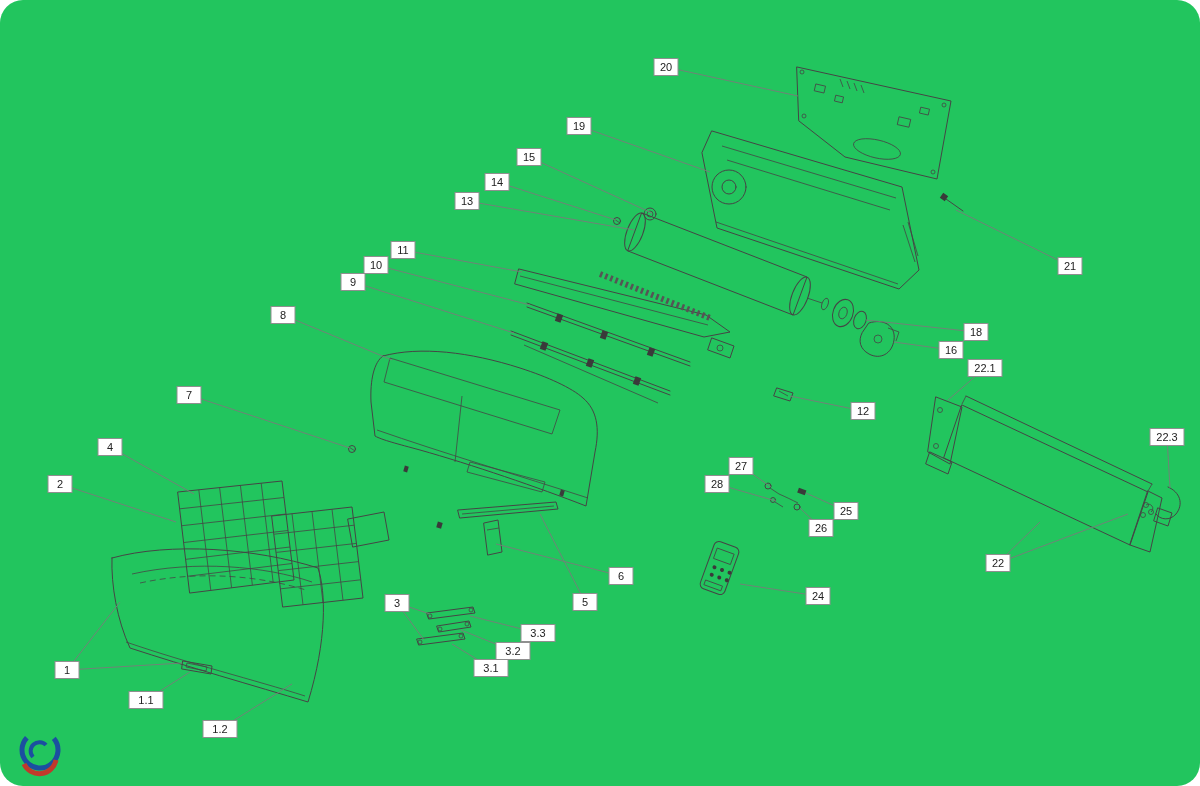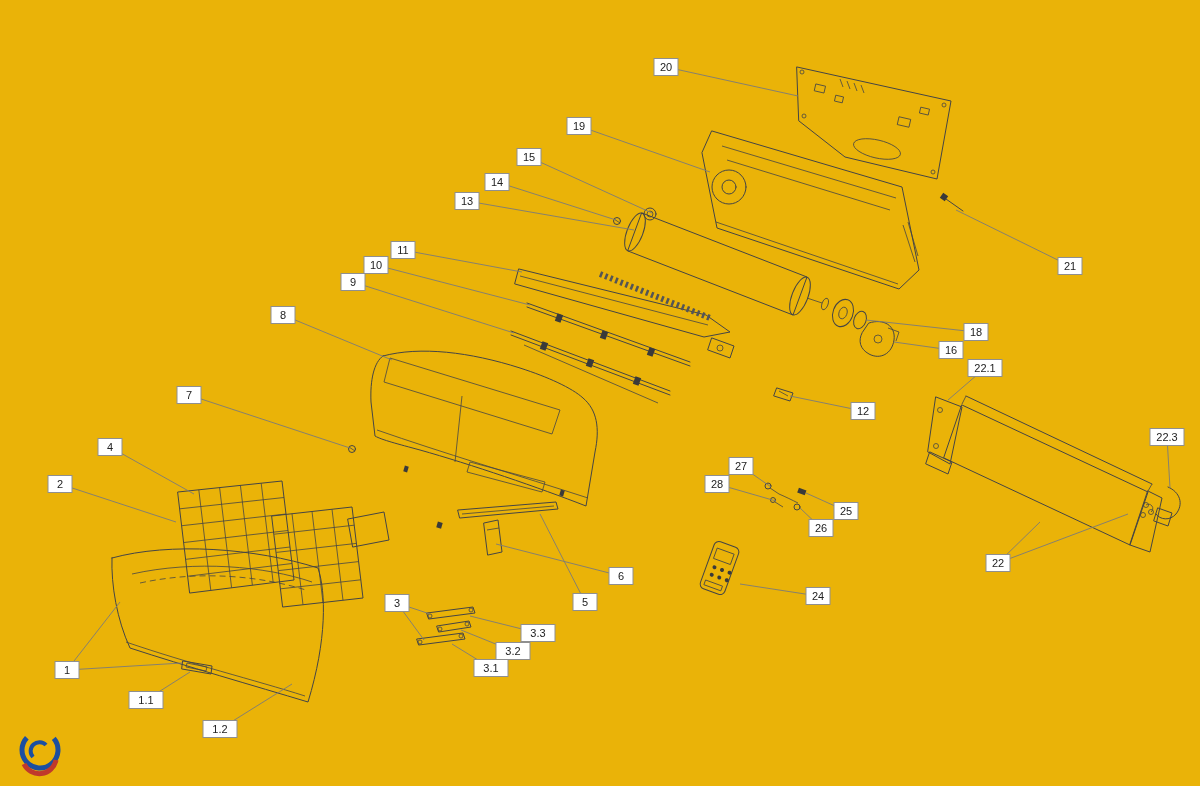--- a/index.html
+++ b/index.html
@@ -1,18 +1,18 @@
 <!DOCTYPE html>
 <html style="--line: #454545; --labelBorder: #8f8f8f; --labelText: #222222; --logoBlue: #1b4fa0; --logoRed: #c0392b;"><head>
 <meta charset="utf-8">
 <title>Exploded Parts Diagram</title>
 <style>
   html,body{margin:0;padding:0;background:#ffffff;}
-  .stage{width:1200px;height:786px;position:relative;background:#eab308;
-         font-family:"Liberation Sans", sans-serif;}
+  .stage{width:1200px;height:786px;position:relative;background:#22c55e;
+         font-family:"Liberation Sans", sans-serif;border-radius:23px;}
   svg{display:block;}
   .part{stroke:var(--line,#454545);fill:none;stroke-width:1;stroke-linejoin:round;stroke-linecap:round;}
   .thin{stroke:var(--line,#454545);fill:none;stroke-width:0.8;}
   .fillDark{fill:#3a3a3a;stroke:none;}
   .leader{stroke:#7a7a7a;stroke-width:0.9;fill:none;}
   .label-box{fill:#ffffff;stroke:var(--labelBorder,#8f8f8f);stroke-width:1;}
   .label-text{font-family:"Liberation Sans",sans-serif;font-size:11px;fill:var(--labelText,#222222);
               text-anchor:middle;}
   .coil{stroke:#555;stroke-width:6;stroke-dasharray:2.5 3;fill:none;}
 </style>

